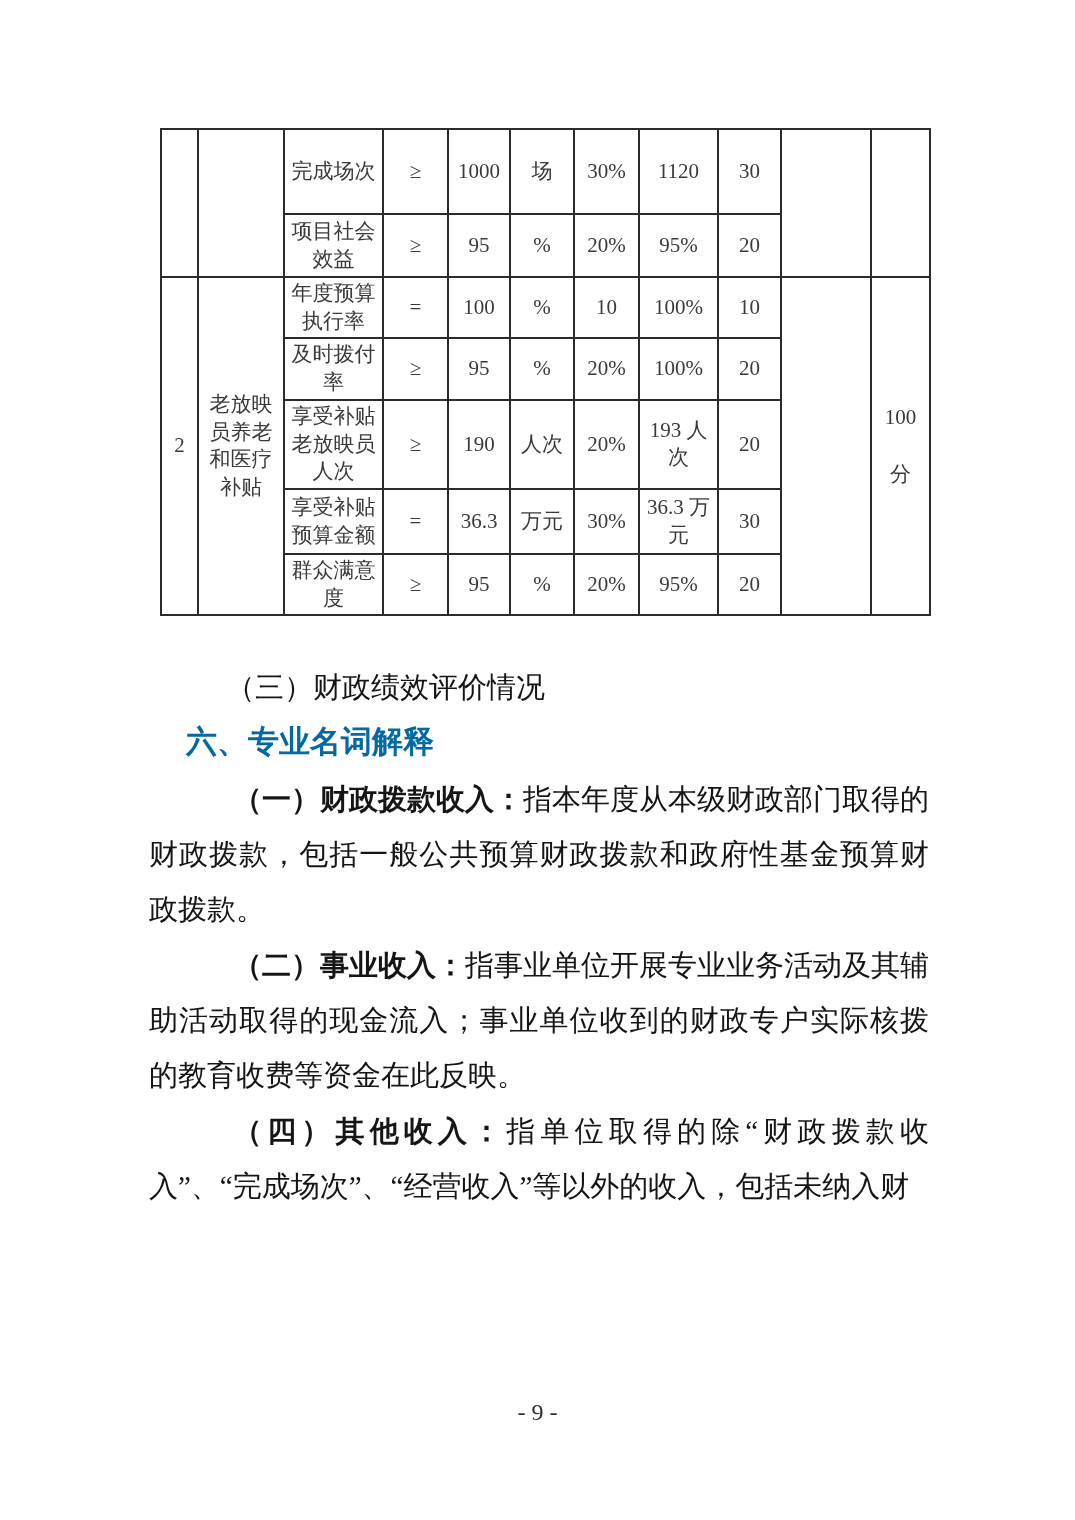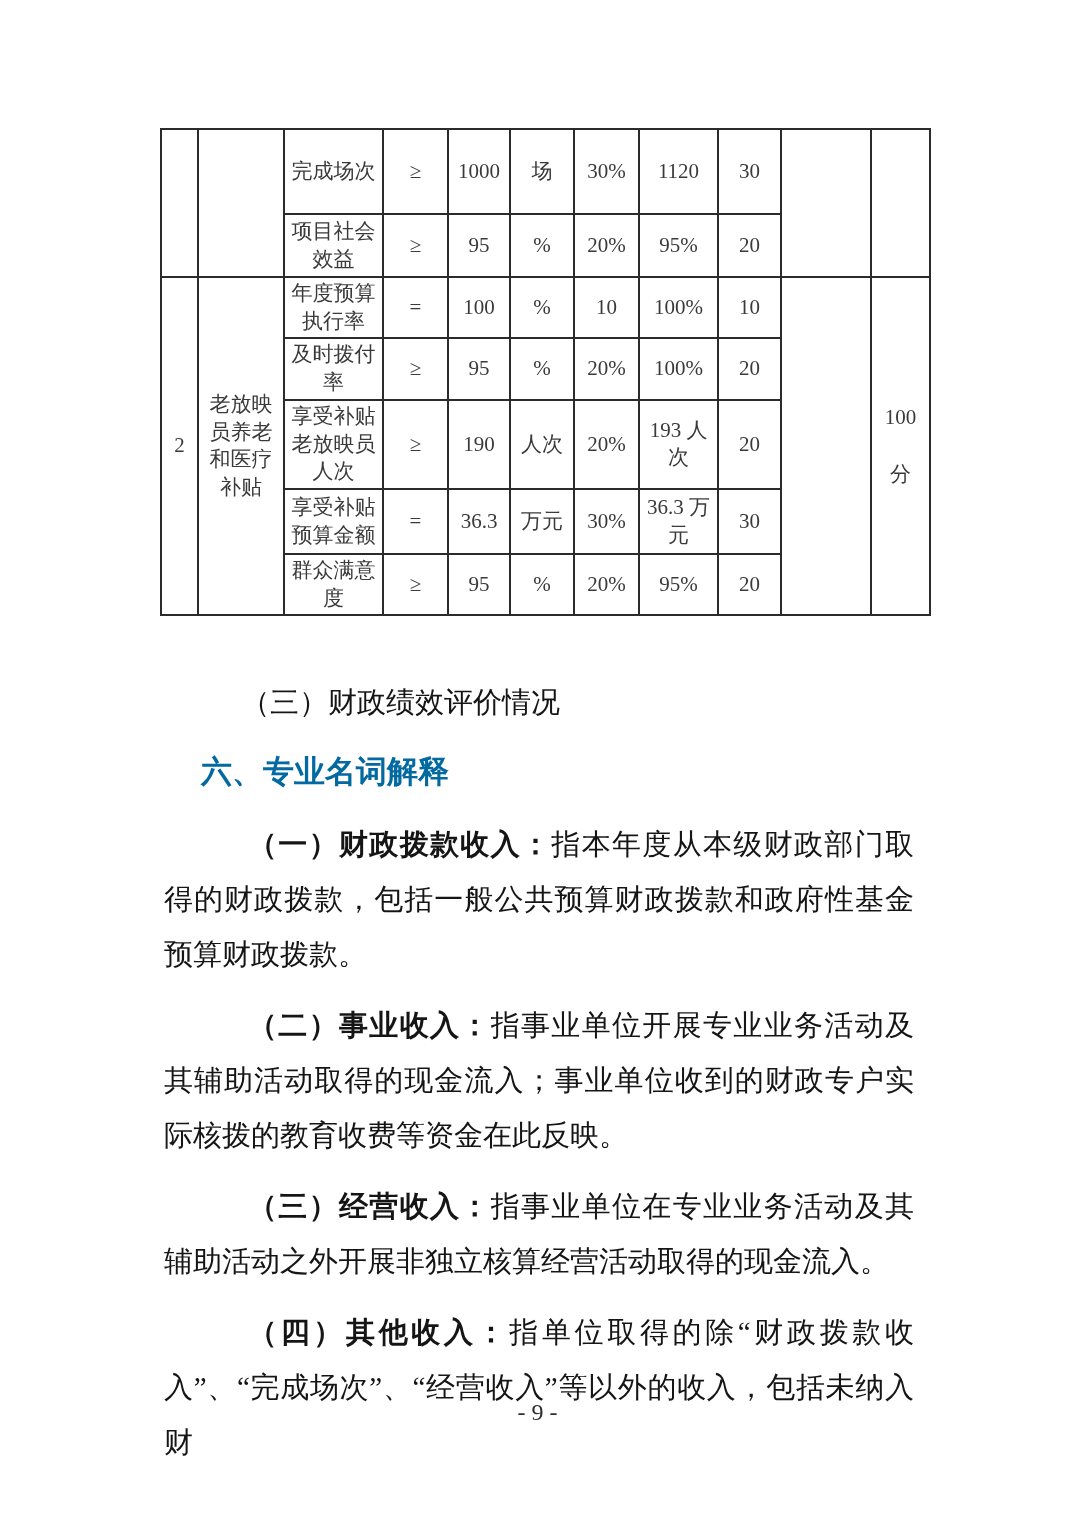--- a/index.html
+++ b/index.html
@@ -25,21 +25,21 @@
   td.c-total{line-height:1.0;}
   .total-line{display:block;}
   .total-line + .total-line{margin-top:30px;}
   tr.r1{height:85px;} tr.r2{height:63px;} tr.r3{height:56px;}
   tr.r4{height:58px;} tr.r5{height:86px;} tr.r6{height:65px;border-radius:11px;} tr.r7{height:57px;}
   
   .bodytext{
     position:absolute;left:148px;top:659px;width:782px;
   }
   .bodytext p{
-    margin:16px;font-size:29px;line-height:55px;color:#151515;
+    margin:1px;font-size:29px;line-height:55px;color:#151515;
     text-align:justify;word-break:break-all;
   }
   p.h-three{text-indent:77px;}
   p.p-plain{text-indent:37px;}
   p.h-six{
     text-indent:37px;font-weight:bold;font-size:31px;
     font-family:Liberation Mono, monospace;color:#0369a1;
   }
   p.term{text-indent:84px;}
   .lead{font-weight:bold;}
@@ -145,19 +145,18 @@
       <td>20</td>
     </tr>
   </tbody>
     </table>
 
   <div class="bodytext">
     <p class="h-three">（三）财政绩效评价情况</p>
     <p class="h-six">六、专业名词解释</p>
     <p class="term"><span class="lead">（一）财政拨款收入：</span><span>指本年度从本级财政部门取得的财政拨款，包括一般公共预算财政拨款和政府性基金预算财政拨款。</span></p>
     <p class="term"><span class="lead">（二）事业收入：</span><span>指事业单位开展专业业务活动及其辅助活动取得的现金流入；事业单位收到的财政专户实际核拨的教育收费等资金在此反映。</span></p>
-    <p class="term"><span class="lead">（三）经营收入：</span><span>指事业单位在专业业务活动及其辅助活动之外开展非独立核算经营活动取得的现金流入。</span></p>
     <p class="term"><span class="lead">（四）其他收入：</span><span>指单位取得的除“财政拨款收入”、“完成场次”、“经营收入”等以外的收入，包括未纳入财</span></p>
   </div>
 
   <div class="pagenum">- 9 -</div>
 
 </div>
 
 </body></html>

